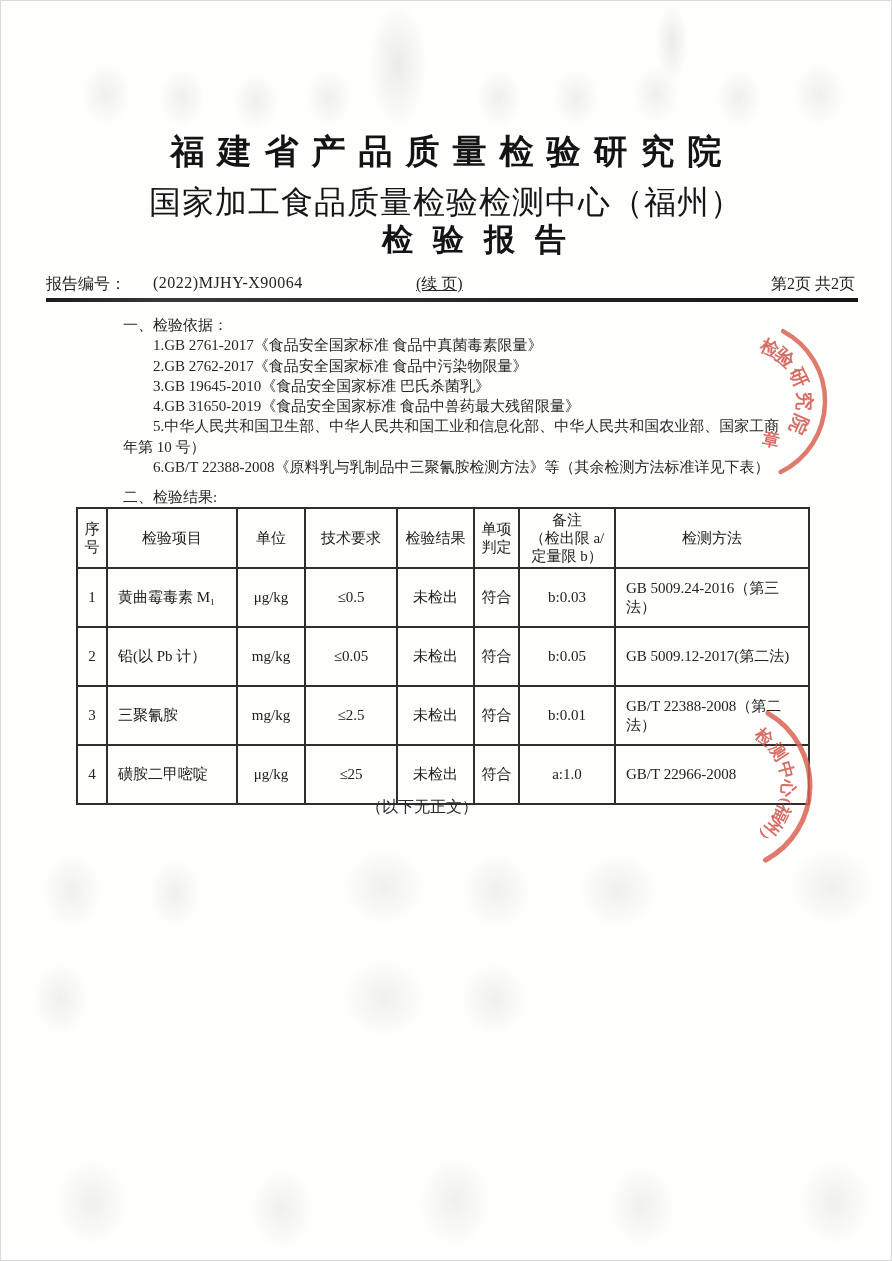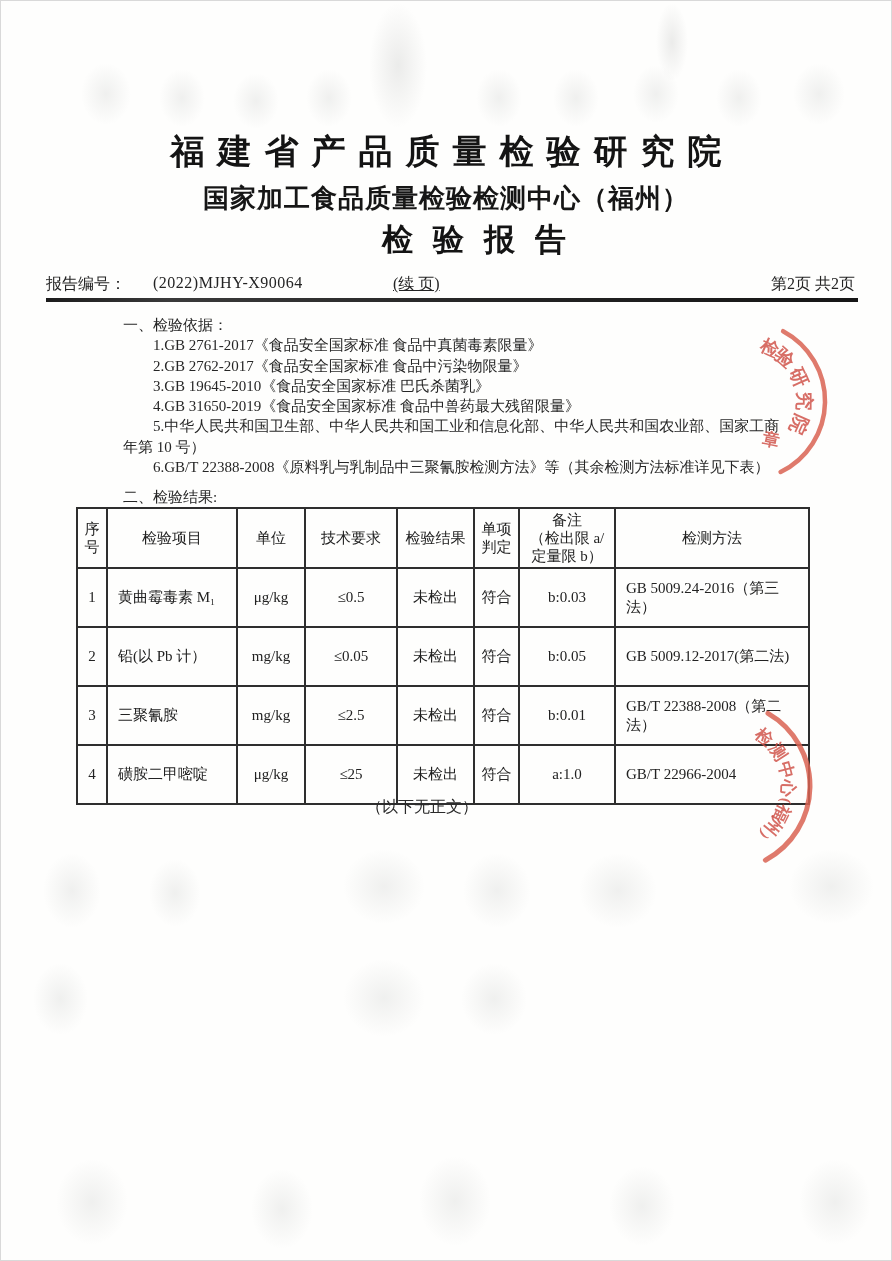--- a/index.html
+++ b/index.html
@@ -16,34 +16,34 @@
   }
   .abs{position:absolute;}
   
   .org-title{
     top:128px;left:0;width:100%;text-align:center;
     font-size:34px;font-weight:700;letter-spacing:13px;text-indent:13px;
     color:#141414;
   }
   .center-title{
     top:180px;left:0;width:100%;text-align:center;
-    font-size:26px;font-weight:700;letter-spacing:1px;
+    font-size:32px;font-weight:400;letter-spacing:1px;
     color:#161616;
   }
   .report-title{
     top:218px;left:0;width:100%;text-align:center;
     font-size:31px;font-weight:700;letter-spacing:20px;text-indent:20px;
     color:#141414;
     padding-left:28px;
   }
   
   .meta{top:273px;left:0;width:100%;height:24px;font-size:16px;color:#242424;}
   .meta-label{position:absolute;left:45px;top:0;}
   .meta-no{position:absolute;left:152px;top:0;letter-spacing:.5px;}
-  .meta-cont{position:absolute;left:392px;top:0;text-decoration:underline;}
+  .meta-cont{position:absolute;left:415px;top:0;text-decoration:underline;}
   .meta-page{position:absolute;right:36px;top:0;}
   .rule{top:297px;left:45px;width:812px;height:4px;background:linear-gradient(90deg,#1c1c1c,#3a3a3a 15%,#222 60%,#161616);}
   
   .basis{top:314px;left:122px;width:675px;font-size:15px;line-height:20.3px;color:#262626;}
   .basis .indent{padding-left:30px;}
   .results-head{top:487px;left:122px;font-size:15px;color:#262626;}
   
   table.results{
     top:506px;left:75px;position:absolute;
     border-collapse:collapse;table-layout:fixed;
@@ -191,21 +191,21 @@
       <td class="ta-l">GB/T 22388-2008（第二法）</td>
     </tr>
     <tr>
       <td>4</td>
       <td class="ta-l">磺胺二甲嘧啶</td>
       <td>μg/kg</td>
       <td>≤25</td>
       <td>未检出</td>
       <td>符合</td>
       <td>a:1.0</td>
-      <td class="ta-l">GB/T 22966-2004</td>
+      <td class="ta-l">GB/T 22966-2008</td>
     </tr>
   </tbody>
     </table>
 
   <div class="abs footer-note">（以下无正文）</div>
 
   <svg class="abs seal" style="left:720px;top:315px;" width="172" height="195" viewBox="0 0 172 195">
     <path d="M 62.1 15.2 A 79 79 0 0 1 59.6 156" fill="none" stroke="#d96352" stroke-width="4.5" stroke-linecap="round" opacity="0.85"></path>
     <text x="48.6" y="32" font-size="18" text-anchor="middle" dominant-baseline="central" transform="rotate(24 48.6 32)">检</text>
     <text x="63.8" y="41.9" font-size="19" text-anchor="middle" dominant-baseline="central" transform="rotate(42 63.8 41.9)">验</text>

